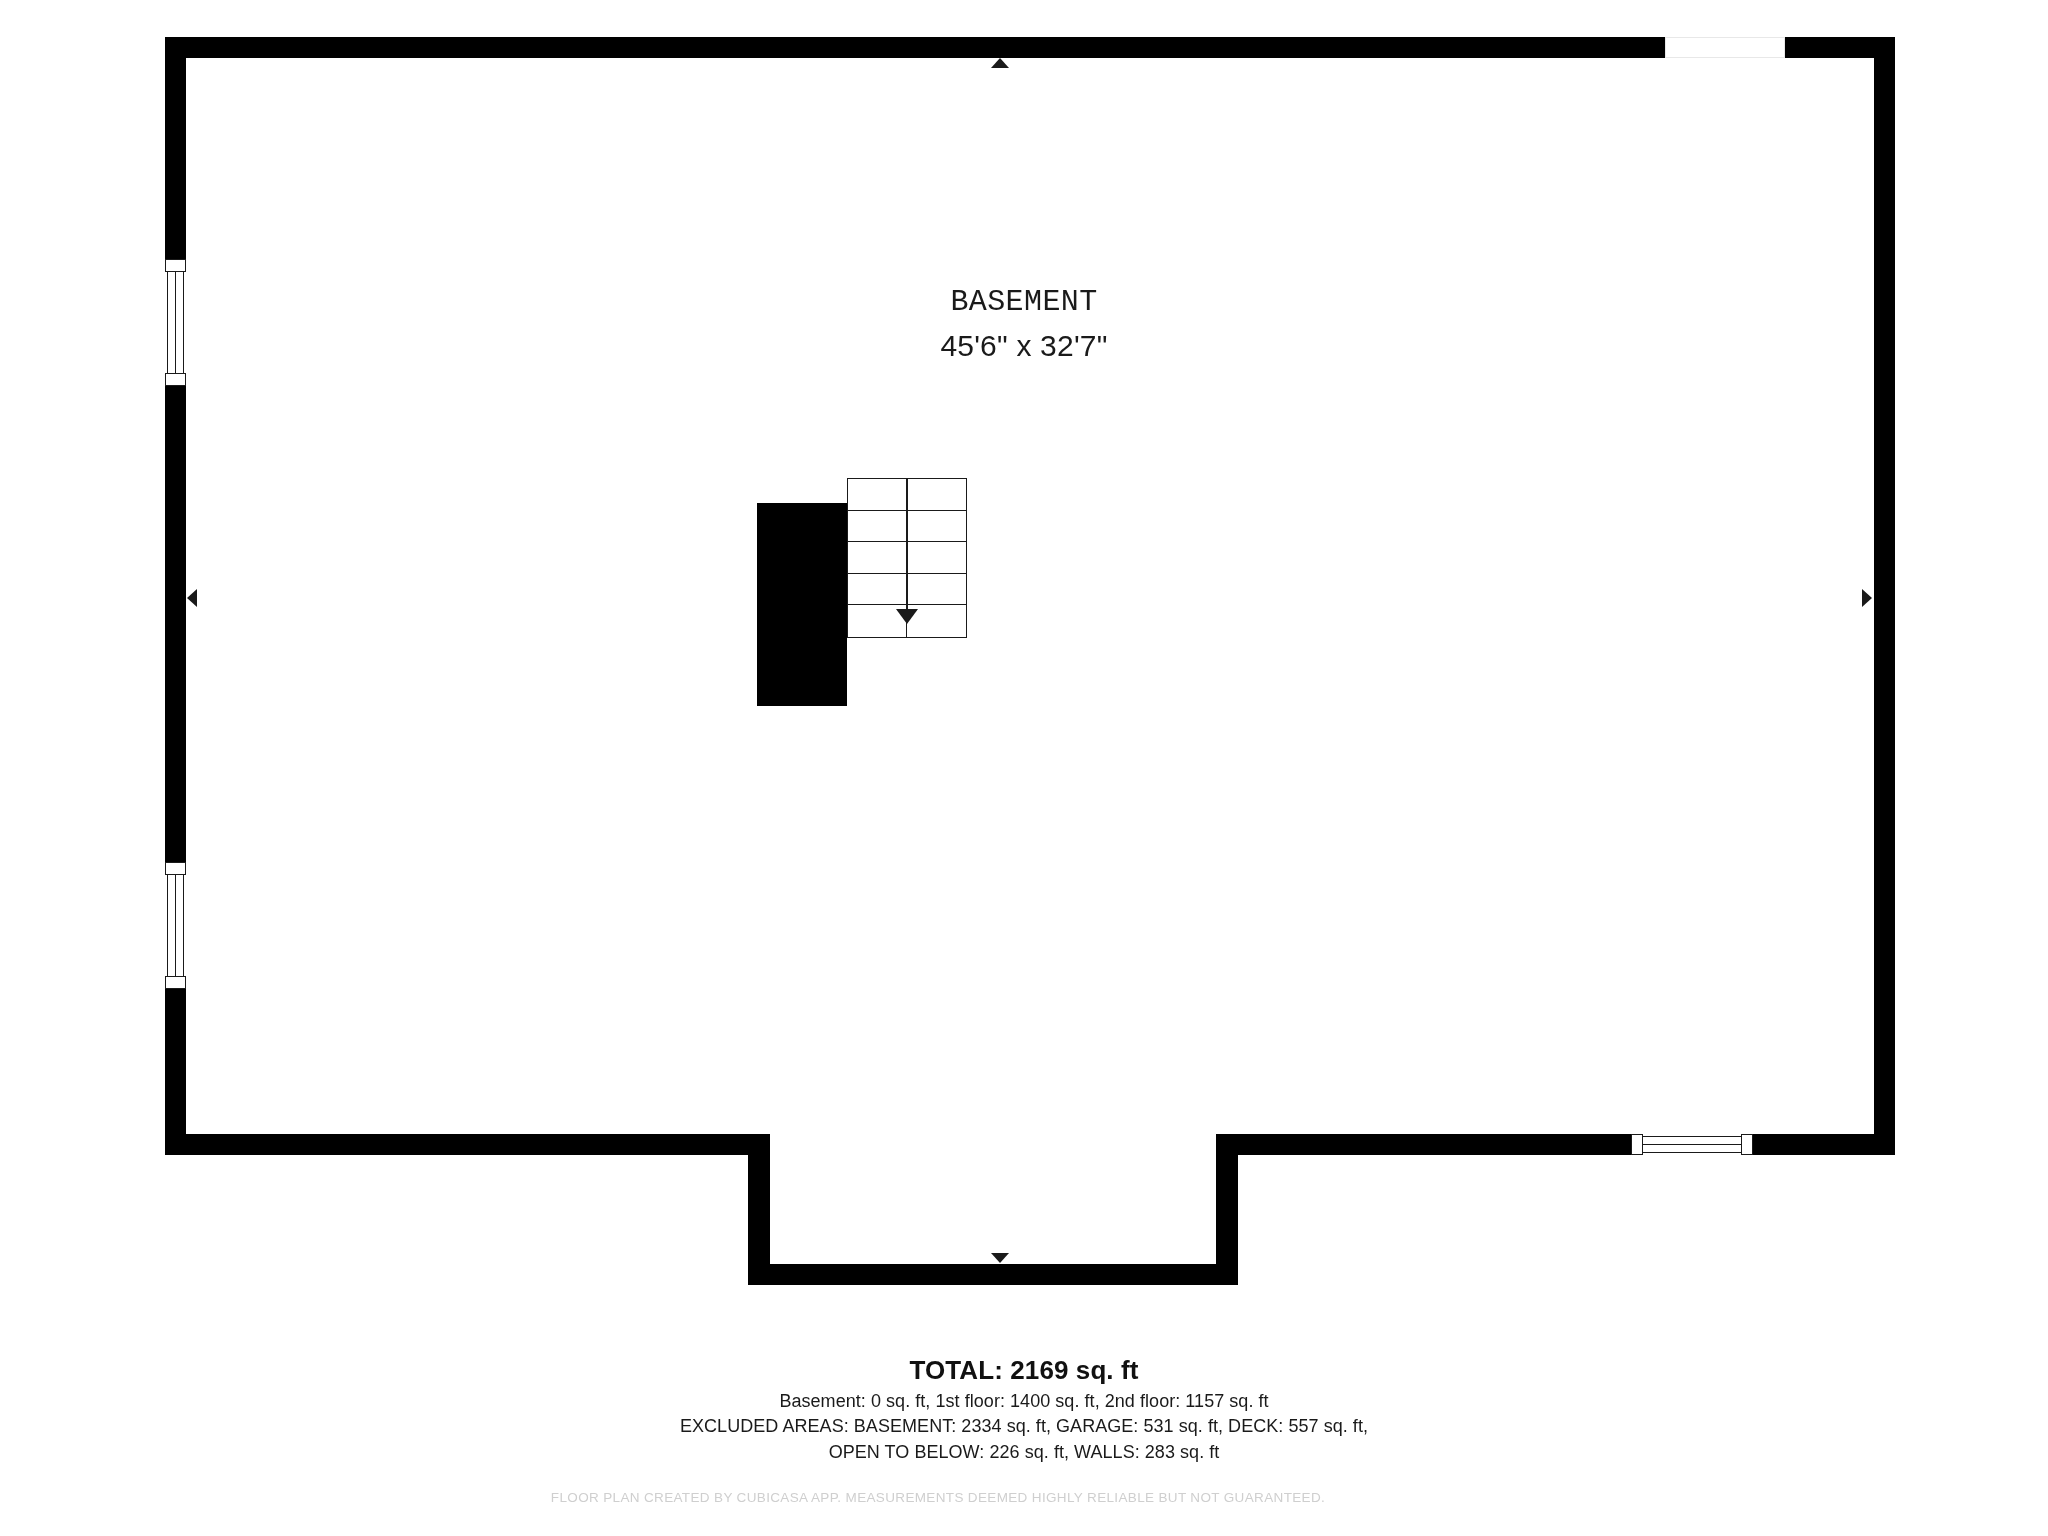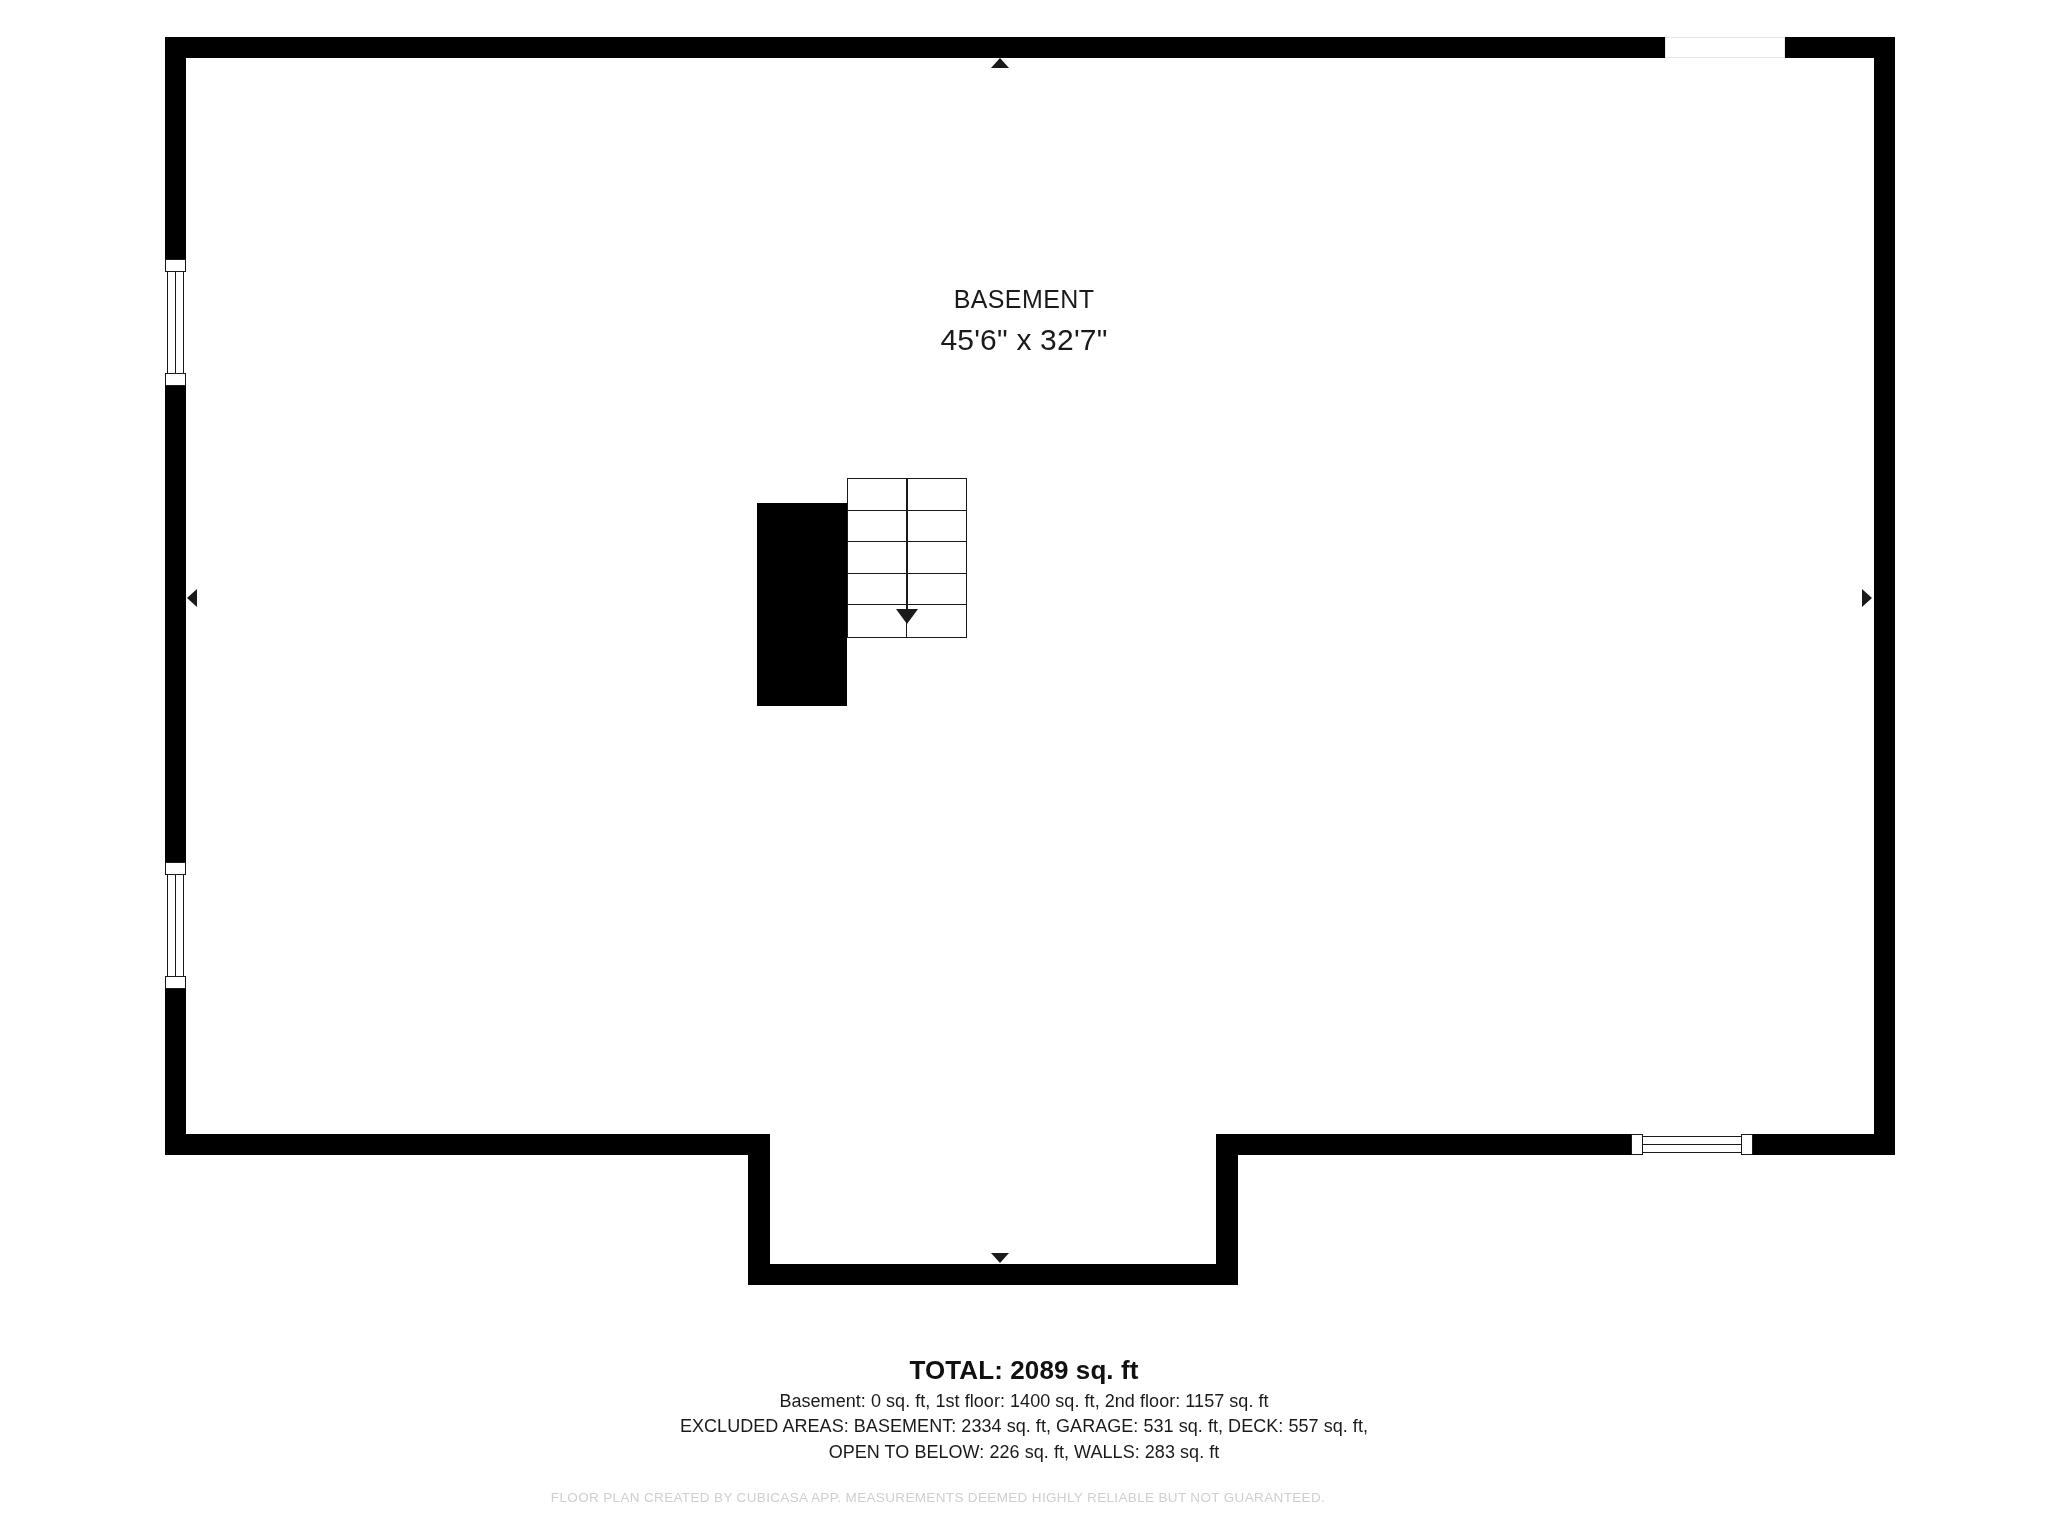--- a/index.html
+++ b/index.html
@@ -148,24 +148,25 @@
   }
 
   
   .room-label {
     position: absolute;
     text-align: center;
     line-height: 1.30;
     white-space: nowrap;
   }
   .room-name {
-    font-size: 25px;
+    font-size: 30px;
     letter-spacing: 0.4px;
     color: #1a1a1a;
     display: block;
+    font-family: Liberation Mono, monospace;
   }
   .room-dims {
     font-size: 30px;
     letter-spacing: 0.2px;
     color: #1a1a1a;
     display: block;
     margin-top: 4px;
   }
 
   
@@ -264,21 +265,21 @@
     <div class="stair-arrow-head" style="left:896px; top:609px;"></div>
 
     <div class="room-label" style="left:0px; top:283px; width:2048px;">
       <span class="room-name">BASEMENT</span>
       <span class="room-dims">45'6" x 32'7"</span>
     </div>
 
   </div>
 
   <div class="summary">
-    <div class="summary-total">TOTAL: 2089 sq. ft</div>
+    <div class="summary-total">TOTAL: 2169 sq. ft</div>
     <div class="summary-line">Basement: 0 sq. ft, 1st floor: 1400 sq. ft, 2nd floor: 1157 sq. ft</div>
     <div class="summary-line">EXCLUDED AREAS: BASEMENT: 2334 sq. ft, GARAGE: 531 sq. ft, DECK: 557 sq. ft,</div>
     <div class="summary-line">OPEN TO BELOW: 226 sq. ft, WALLS: 283 sq. ft</div>
   </div>
 
   <div class="disclaimer">FLOOR PLAN CREATED BY CUBICASA APP. MEASUREMENTS DEEMED HIGHLY RELIABLE BUT NOT GUARANTEED.</div>
 
 </div>
 
 </body></html>

